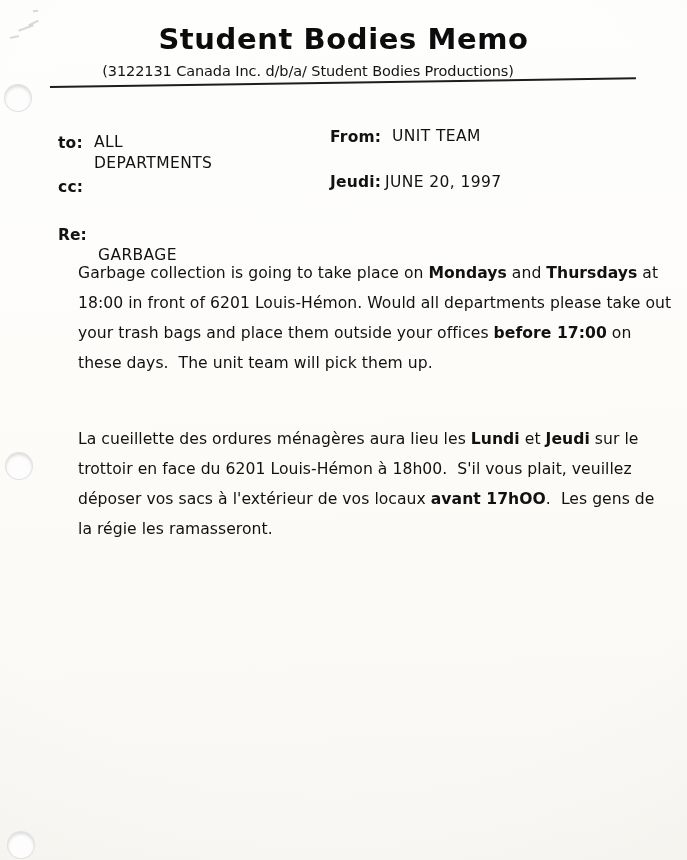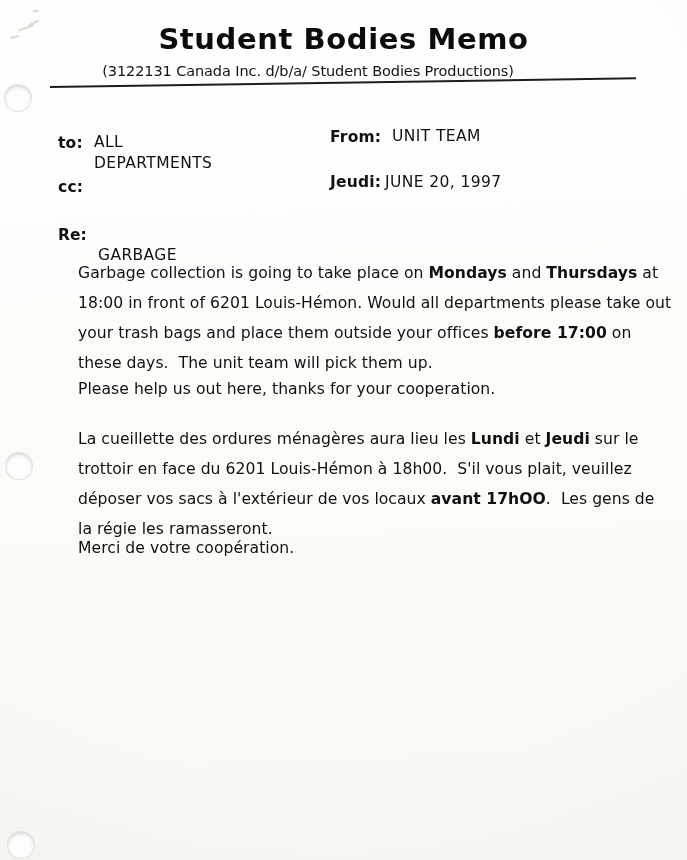--- a/index.html
+++ b/index.html
@@ -164,19 +164,17 @@
   <div class="meta-value" id="from-value">UNIT TEAM</div>
 
   <div class="meta-label" id="date-label">Jeudi:</div>
   <div class="meta-value" id="date-value">JUNE 20, 1997</div>
 
   <div id="re-label">Re:</div>
   <div id="re-value">GARBAGE</div>
 
   <div class="para" id="para-en-1">Garbage collection is going to take place on <b>Mondays</b> and <b>Thursdays</b> at 18:00 in front of 6201 Louis-Hémon. Would all departments please take out your trash bags and place them outside your offices <b>before 17:00</b> on these days.&nbsp; The unit team will pick them up.</div>
 
-  <div class="para" id="para-en-2">Please help us out here, thanks for your cooperation.</div>
 
   <div class="para" id="para-fr-1">La cueillette des ordures ménagères aura lieu les <b>Lundi</b> et <b>Jeudi</b> sur le trottoir en face du 6201 Louis-Hémon à 18h00.&nbsp; S'il vous plait, veuillez déposer vos sacs à l'extérieur de vos locaux <b>avant 17hOO</b>.&nbsp; Les gens de la régie les ramasseront.</div>
 
-  <div class="para" id="para-fr-2">Merci de votre coopération.</div>
 
 </div>
 
 </body></html>

